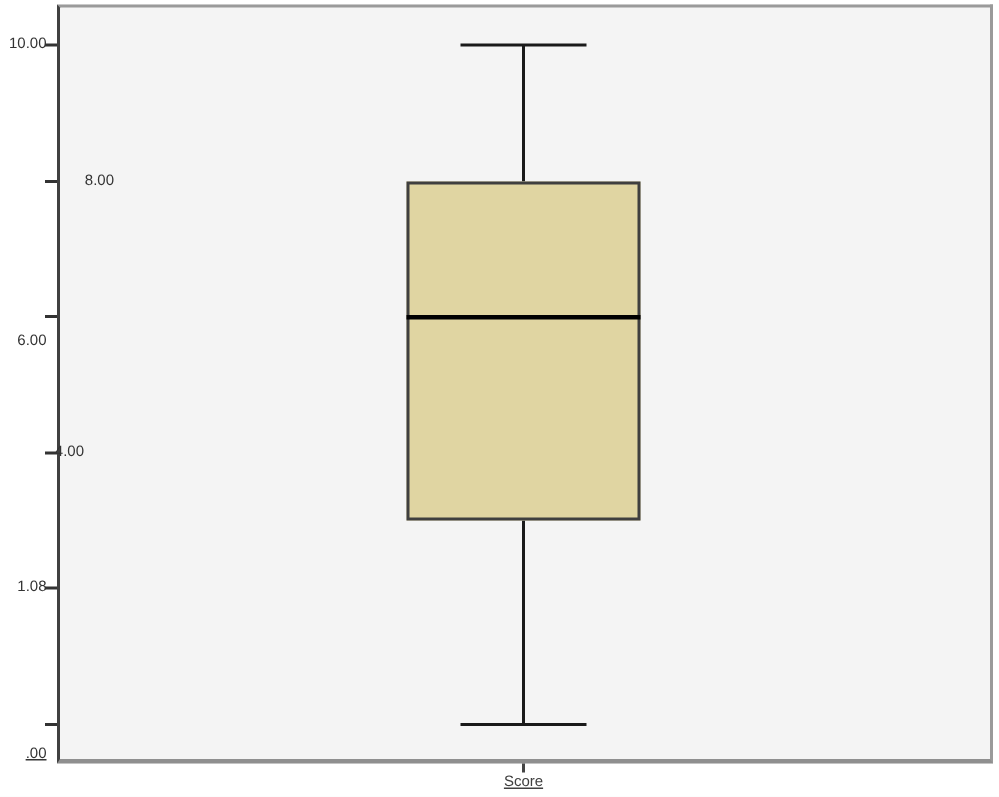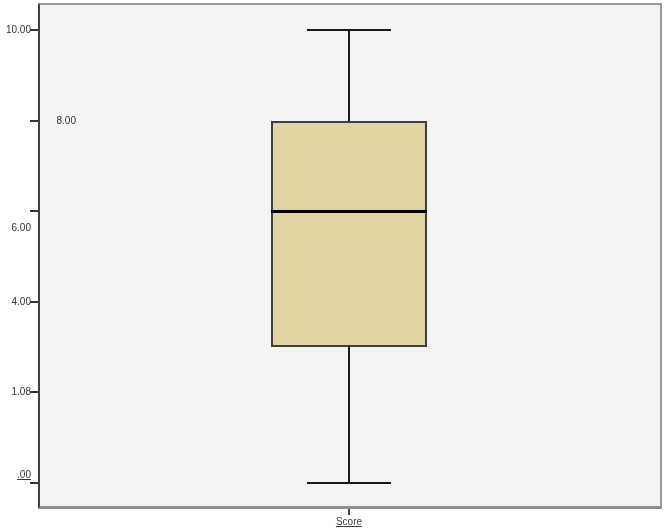--- a/index.html
+++ b/index.html
@@ -51,25 +51,25 @@
   }
 </style>
 </head>
 <body>
 
 <div id="canvas">
   <div id="plot-area"></div>
   <div id="x-tick-mark"></div>
   <div id="x-axis-label">Score</div>
 <div class="ytick-mark" style="top: 482px;"></div>
-    <div class="ytick-label" style="top: 468px; text-decoration: underline;">.00</div>
+    <div class="ytick-label" style="top: 496px; text-decoration: underline;">.00</div>
     <div class="ytick-mark" style="top: 391.4px;"></div>
     <div class="ytick-label" style="top: 385.4px;">1.08</div>
     <div class="ytick-mark" style="top: 300.8px;"></div>
-    <div class="ytick-label" style="top: 294.8px;">4.00</div>
+    <div class="ytick-label" style="top: 294.8px; padding-left: 25px;">4.00</div>
     <div class="ytick-mark" style="top: 210.2px;"></div>
     <div class="ytick-label" style="top: 201px; margin-top: 20px;">6.00</div>
     <div class="ytick-mark" style="top: 119.6px;"></div>
     <div class="ytick-label" style="top: 113.6px; margin-left: 45px;">8.00</div>
     <div class="ytick-mark" style="top: 29px;"></div>
     <div class="ytick-label" style="top: 23px;">10.00</div>
     <div class="whisker-line" style="left: 348px; top: 30px; height: 90.6px;"></div>
     <div class="whisker-line" style="left: 348px; top: 347.1px; height: 135.9px;"></div>
     <div class="whisker-cap" style="left: 307px; top: 29px; width: 84px;"></div>
     <div class="whisker-cap" style="left: 307px; top: 482px; width: 84px;"></div>

